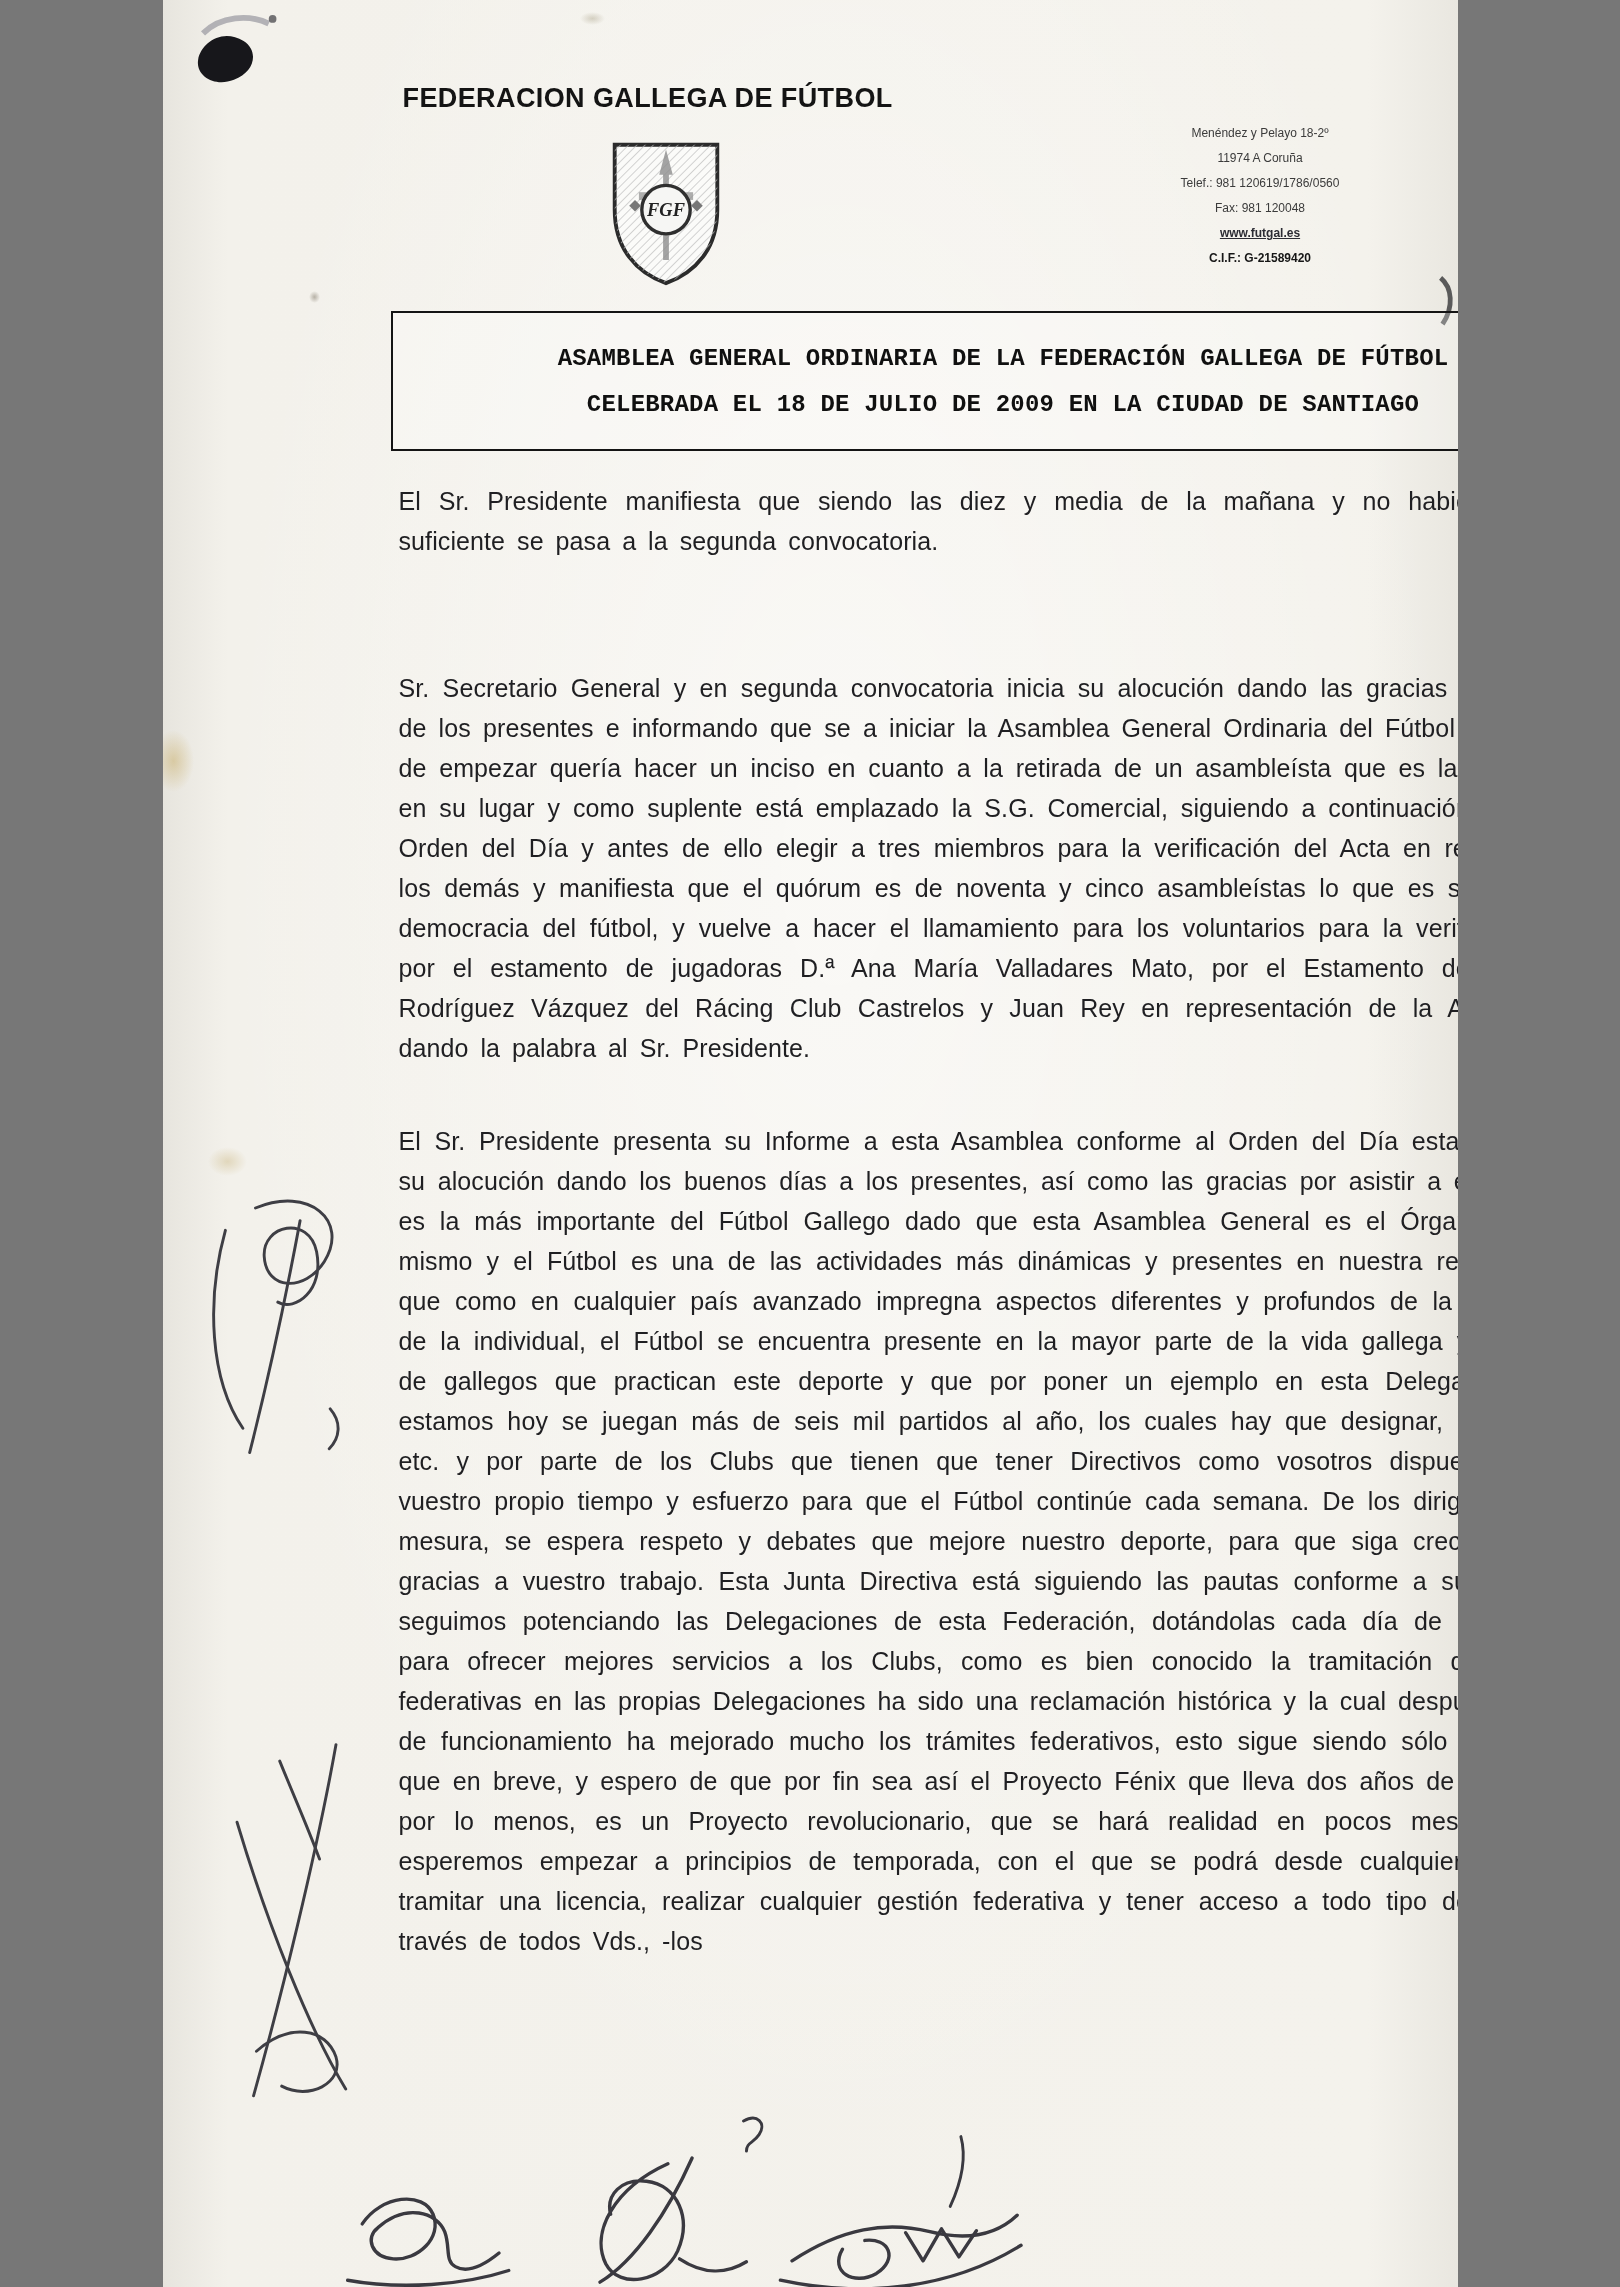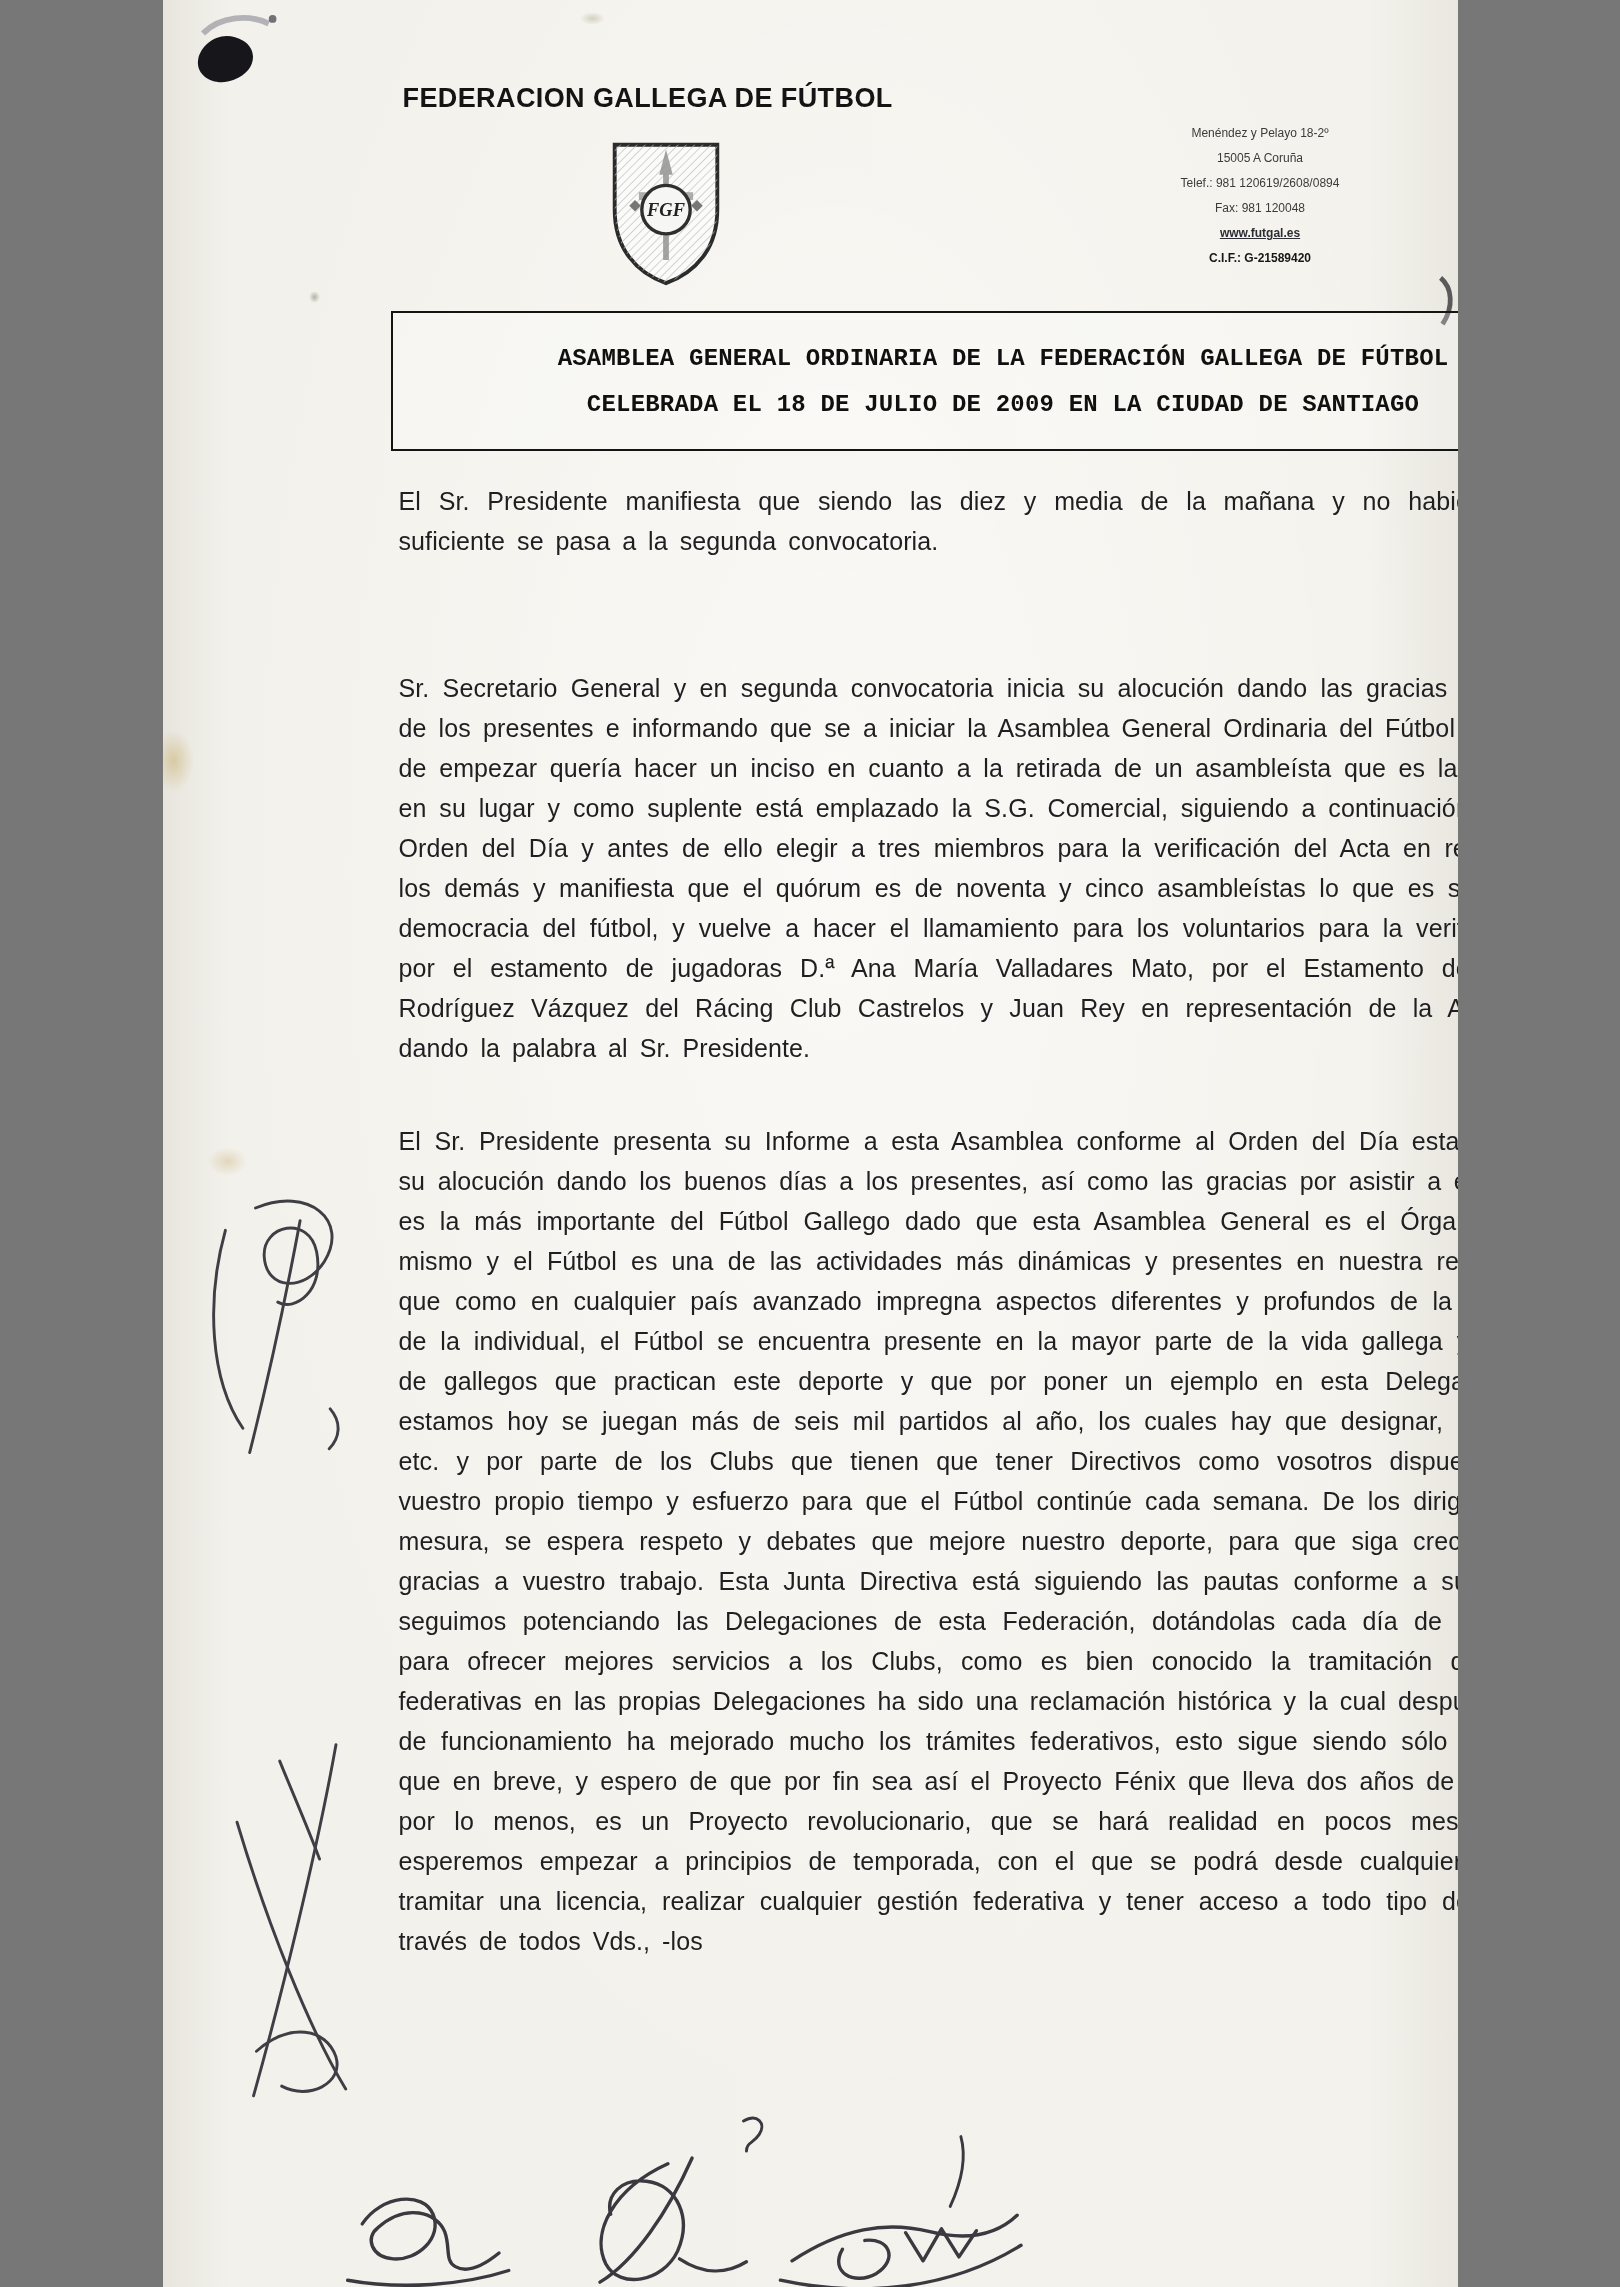--- a/index.html
+++ b/index.html
@@ -105,22 +105,22 @@
     <path d="M66 12 L73 38 L69 38 L69 126 L63 126 L63 38 L59 38 Z" fill="#8d8d8d" opacity=".8"></path>
     <rect x="38" y="56" width="56" height="8" fill="#8d8d8d" opacity=".7"></rect>
     <circle cx="66" cy="74" r="25" fill="#f6f6f4" stroke="#2f2f2f" stroke-width="3.5"></circle>
     <text x="66" y="81" text-anchor="middle" font-family="Liberation Serif, serif" font-size="19" font-weight="bold" font-style="italic" fill="#222">FGF</text>
     <path d="M28 70 l6 -6 6 6 -6 6 Z" fill="#777"></path>
     <path d="M92 70 l6 -6 6 6 -6 6 Z" fill="#777"></path>
   </svg>
 
   <div class="contact">
     <div>Menéndez y Pelayo 18-2º</div>
-    <div>15005 A Coruña</div>
-    <div>Telef.: 981 120619/2608/0894</div>
+    <div>11974 A Coruña</div>
+    <div>Telef.: 981 120619/1786/0560</div>
     <div>Fax: 981 120048</div>
     <div class="website">www.futgal.es</div>
     <div class="cif">C.I.F.: G-21589420</div>
   </div>
 
   <div class="title-box">
     <div>ASAMBLEA GENERAL ORDINARIA DE LA FEDERACIÓN GALLEGA DE FÚTBOL</div>
     <div>CELEBRADA EL 18 DE JULIO DE 2009 EN LA CIUDAD DE SANTIAGO</div>
   </div>
 

